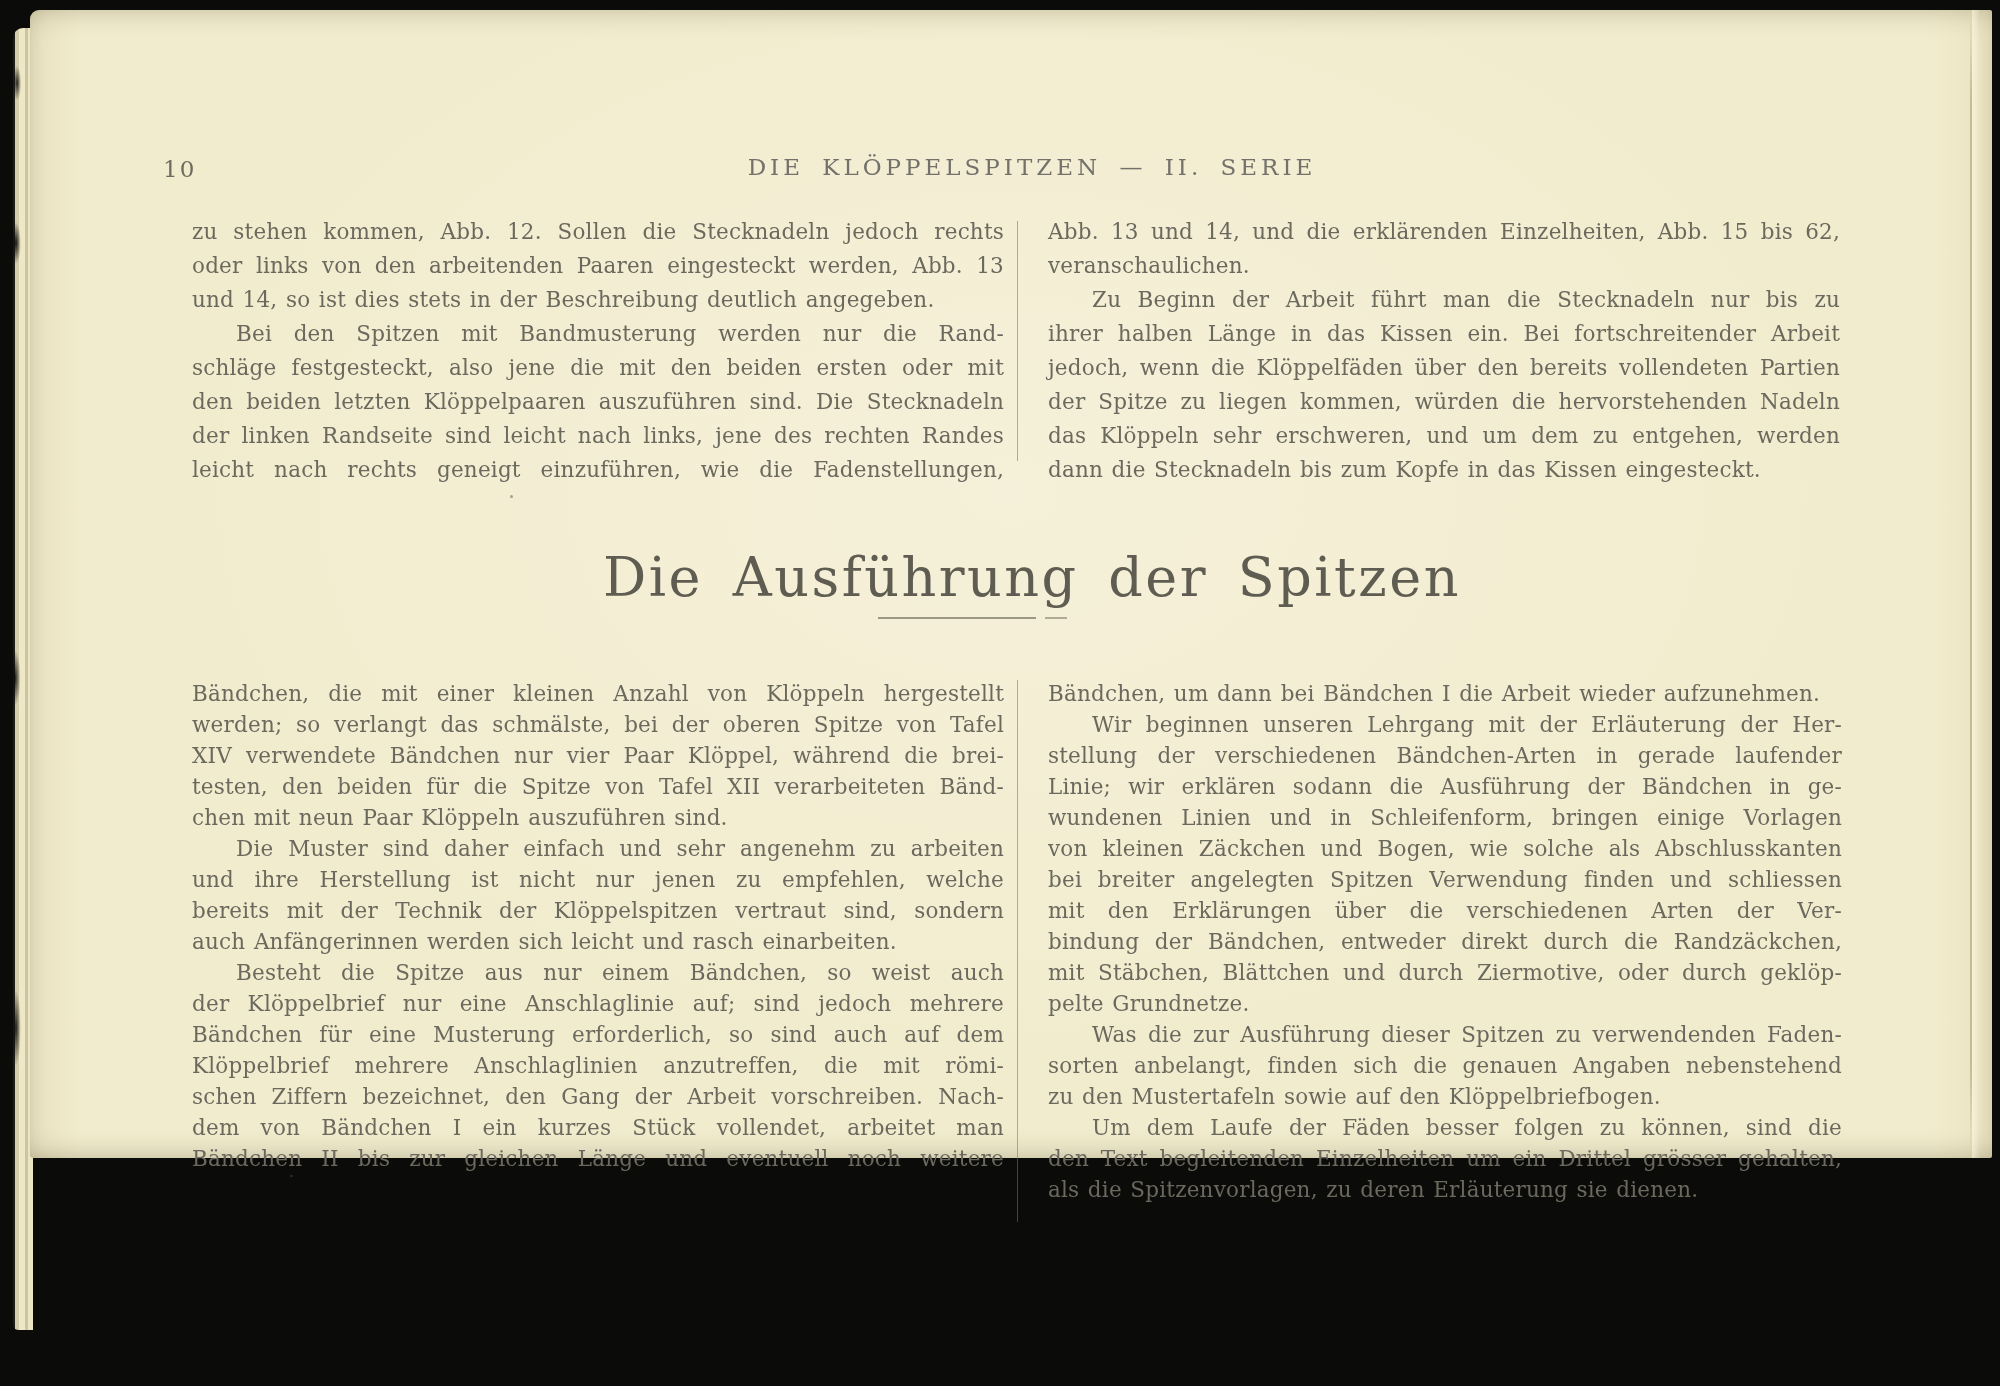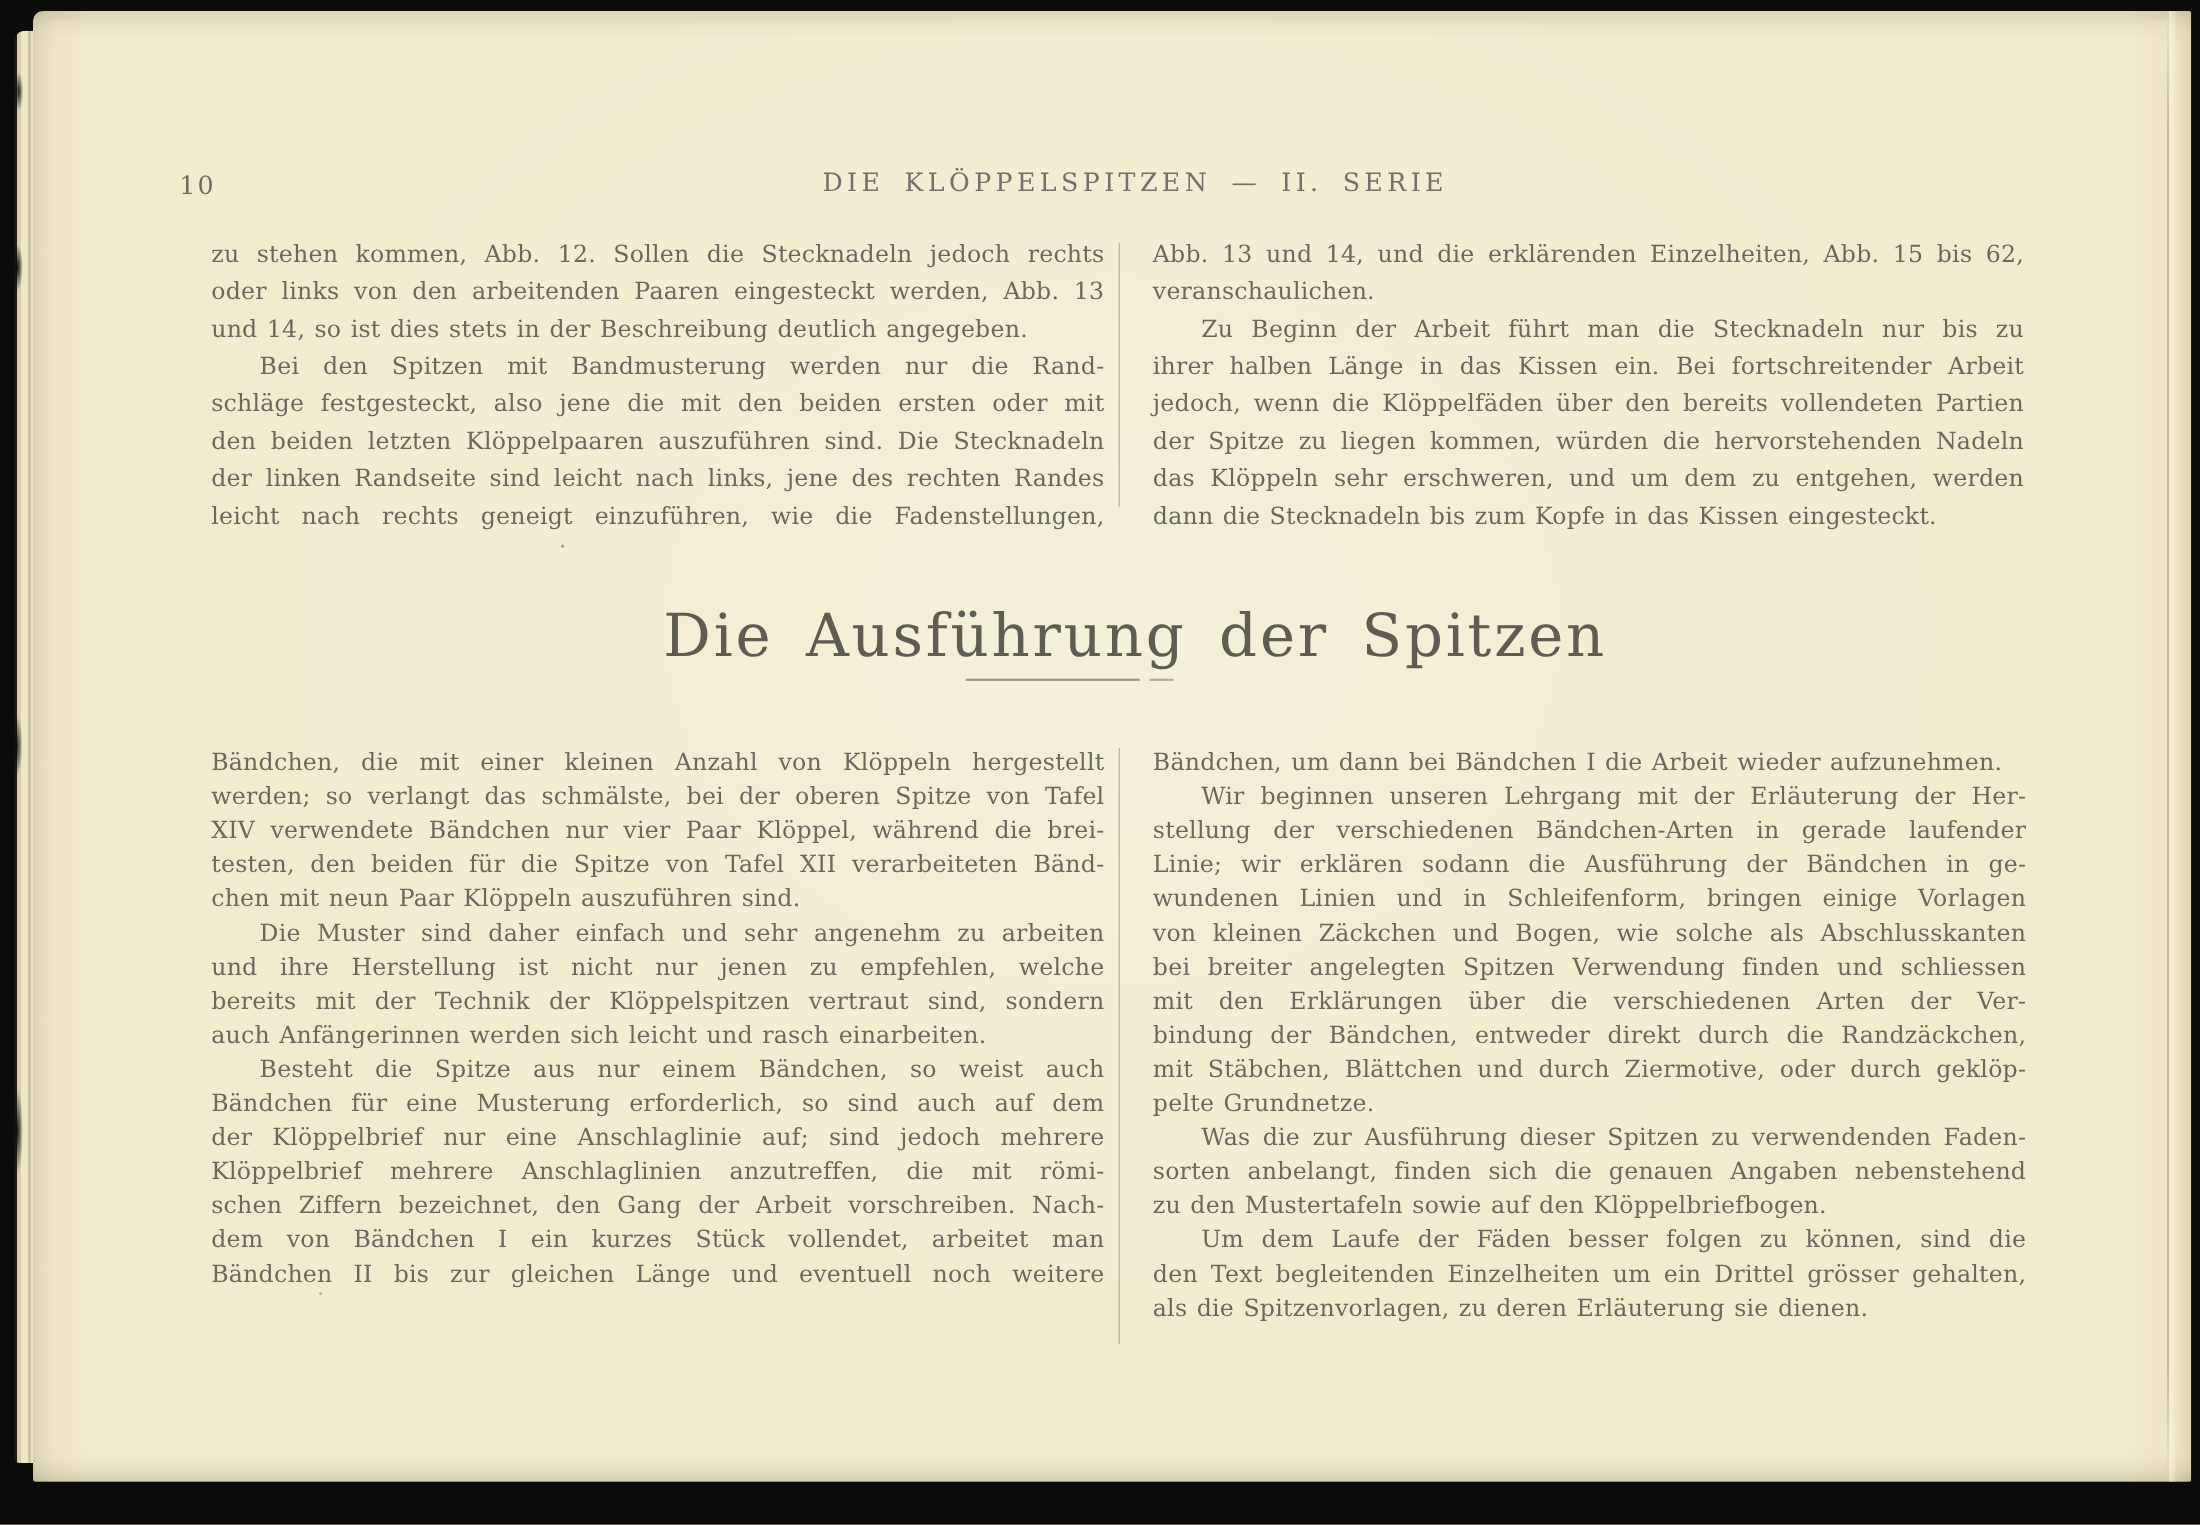--- a/index.html
+++ b/index.html
@@ -12,21 +12,21 @@
     position:absolute;left:13px;top:28px;width:20px;height:1302px;
     border-radius:10px 0 0 5px;
     background:
       radial-gradient(ellipse 7px 30px at 3px 215px, rgba(10,10,8,.95), rgba(10,10,8,0) 70%),
       radial-gradient(ellipse 8px 40px at 2px 650px, rgba(10,10,8,.9), rgba(10,10,8,0) 70%),
       radial-gradient(ellipse 7px 55px at 3px 1000px, rgba(10,10,8,.9), rgba(10,10,8,0) 70%),
       radial-gradient(ellipse 6px 25px at 4px 55px, rgba(10,10,8,.85), rgba(10,10,8,0) 70%),
       linear-gradient(90deg,#201d16 0 2px,#d6cdab 2px 6px,#efe8c6 6px 12px,#cdc5a2 12px 15px,#ece5c3 15px);
   }
   .page{
-    position:absolute;left:30px;top:10px;width:1962px;height:1337px;
+    position:absolute;left:30px;top:10px;width:1962px;height:1148px;
     border-radius:9px 2px 2px 3px;
     background:
       radial-gradient(ellipse at 50% 42%, rgba(255,255,255,.22), rgba(255,255,255,0) 65%),
       linear-gradient(90deg,#e7e0bf 0%,#f2ecce 2.5%,#f2ecce 97%,#e9e2c0 100%),
       #f0e9c9;
     box-shadow: inset 0 14px 30px -18px rgba(60,50,20,.35), inset 0 -16px 30px -20px rgba(60,50,20,.4);
   }
   .fold{
     position:absolute;right:20px;top:0;width:2px;height:100%;
     background:linear-gradient(180deg,rgba(150,135,90,0) 0%,rgba(150,135,90,.45) 8%,rgba(150,135,90,.45) 92%,rgba(150,135,90,0) 100%);
@@ -116,22 +116,22 @@
         <div class="line just">Bändchen, die mit einer kleinen Anzahl von Klöppeln hergestellt</div>
         <div class="line just">werden; so verlangt das schmälste, bei der oberen Spitze von Tafel</div>
         <div class="line just">XIV verwendete Bändchen nur vier Paar Klöppel, während die brei-</div>
         <div class="line just">testen, den beiden für die Spitze von Tafel XII verarbeiteten Bänd-</div>
         <div class="line">chen mit neun Paar Klöppeln auszuführen sind.</div>
         <div class="line indent just">Die Muster sind daher einfach und sehr angenehm zu arbeiten</div>
         <div class="line just">und ihre Herstellung ist nicht nur jenen zu empfehlen, welche</div>
         <div class="line just">bereits mit der Technik der Klöppelspitzen vertraut sind, sondern</div>
         <div class="line">auch Anfängerinnen werden sich leicht und rasch einarbeiten.</div>
         <div class="line indent just">Besteht die Spitze aus nur einem Bändchen, so weist auch</div>
+        <div class="line just">der Klöppelbrief nur eine Anschlaglinie auf; sind jedoch mehrere</div>
         <div class="line just">Bändchen für eine Musterung erforderlich, so sind auch auf dem</div>
-        <div class="line just">der Klöppelbrief nur eine Anschlaglinie auf; sind jedoch mehrere</div>
         <div class="line just">Klöppelbrief mehrere Anschlaglinien anzutreffen, die mit römi-</div>
         <div class="line just">schen Ziffern bezeichnet, den Gang der Arbeit vorschreiben. Nach-</div>
         <div class="line just">dem von Bändchen I ein kurzes Stück vollendet, arbeitet man</div>
         <div class="line just">Bändchen II bis zur gleichen Länge und eventuell noch weitere</div>
       </div>
     <div class="divider-v"></div>
     <div class="col right">
         <div class="line">Bändchen, um dann bei Bändchen I die Arbeit wieder aufzunehmen.</div>
         <div class="line indent just">Wir beginnen unseren Lehrgang mit der Erläuterung der Her-</div>
         <div class="line just">stellung der verschiedenen Bändchen-Arten in gerade laufender</div>

